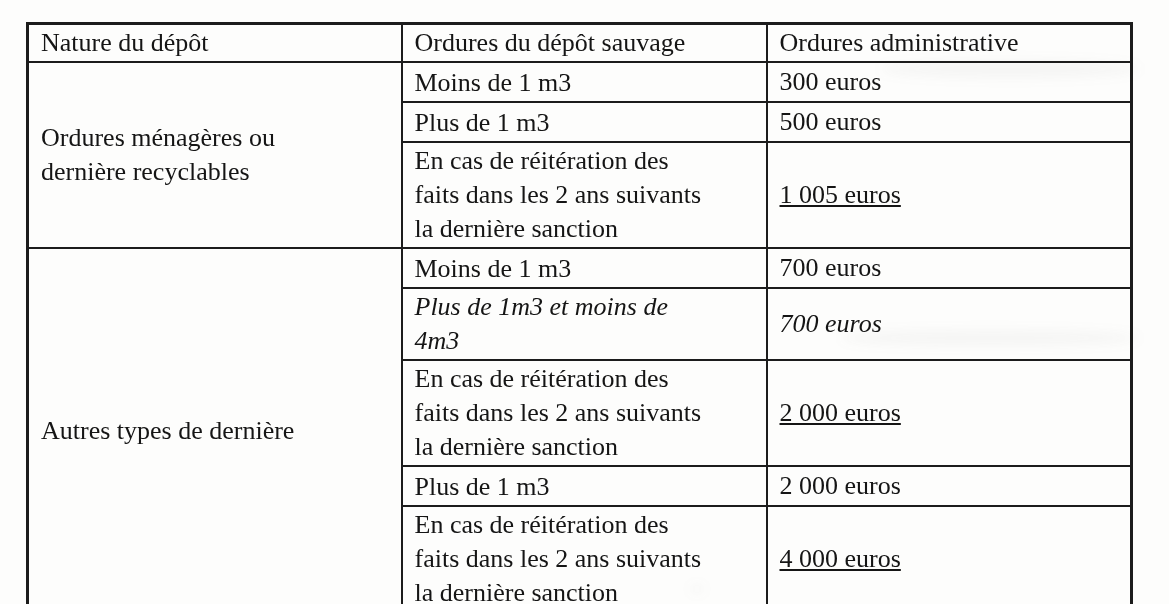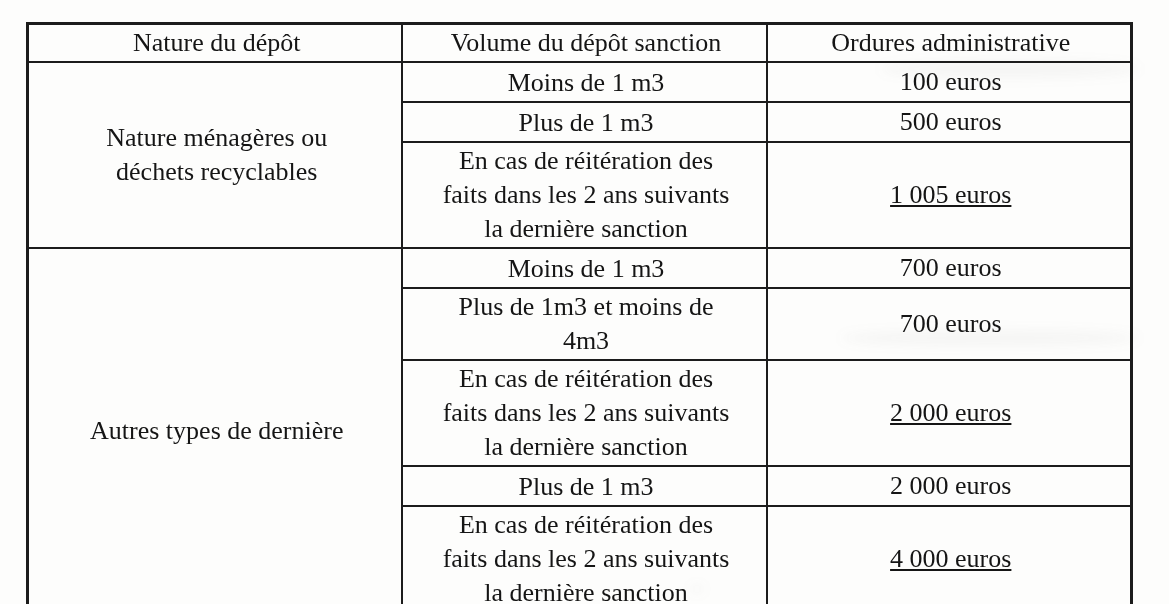--- a/index.html
+++ b/index.html
@@ -40,27 +40,27 @@
       font-size: 26px;
       line-height: 34px;
     }
     table.fines, table.fines td, table.fines th {
       border: 2px solid #1c1c1c;
     }
     table.fines { border-width: 3px; }
     td, th {
       padding: 1px 8px 1px 12px;
       font-weight: normal;
-      text-align: center;
+      text-align: left;
       vertical-align: middle;
       overflow: hidden;
     }
     tr.rh  { height: 34px; }  
     tr.r1  { height: 35px; }  
-    tr.r2  { height: 68px; }  
+    tr.r2  { height: 68px; font-style: italic; }  
     tr.r3  { height: 102px; text-decoration: underline; } 
     .wrap {
       display: inline-block;
       max-width: 300px;
       vertical-align: middle;
     }
   </style>
 </head>
 <body>
 
@@ -72,32 +72,32 @@
   <table class="fines">
     <colgroup>
       <col style="width:374px">
       <col style="width:365px">
       <col style="width:365px">
     </colgroup>
 
     <tbody>
         <tr class="rh">
       <th>Nature du dépôt</th>
-      <th>Volume du dépôt sanction</th>
+      <th>Ordures du dépôt sauvage</th>
       <th>Ordures administrative</th>
     </tr>
 
     <tr class="r1">
       <td rowspan="3">
-        <span class="wrap">Nature ménagères ou déchets recyclables</span>
+        <span class="wrap">Ordures ménagères ou dernière recyclables</span>
       </td>
       <td>
         <span class="wrap">Moins de 1 m3</span>
       </td>
-      <td>100 euros</td>
+      <td>300 euros</td>
     </tr>
 
     <tr class="r1">
       <td>
         <span class="wrap">Plus de 1 m3</span>
       </td>
       <td>500 euros</td>
     </tr>
 
     <tr class="r3">

